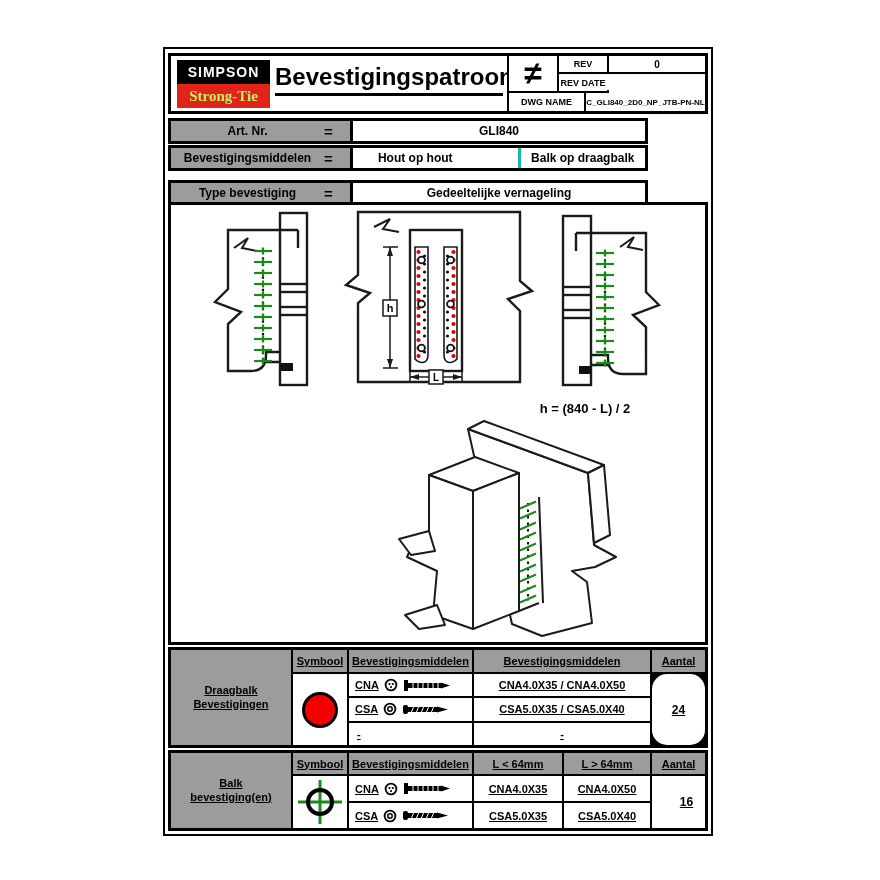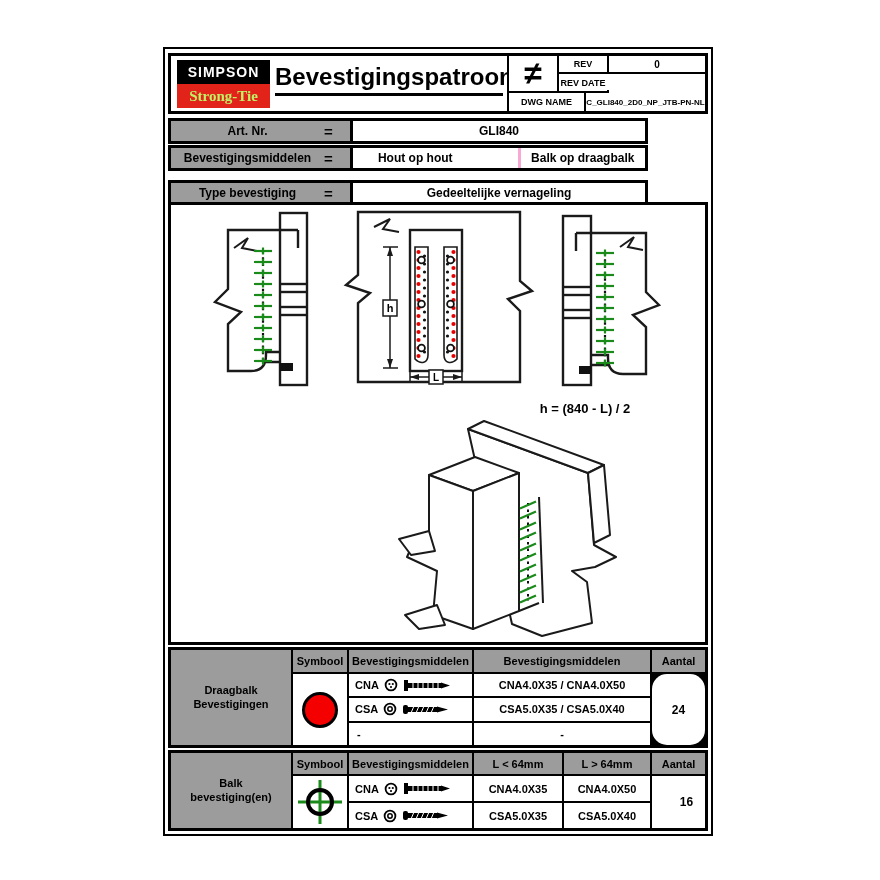--- a/index.html
+++ b/index.html
@@ -25,28 +25,28 @@
   .c-dl   { left:336px; top:37px; width:77px; height:18px; border-left:2px solid #000; font-size:9px; }
   .c-dv   { left:413px; top:37px; width:121px; height:18px; border-left:2px solid #000; font-size:8px; white-space:nowrap; }
   
   .info-row { left:168px; width:480px; height:26px; border:3px solid #000; background:#fff; display:flex; }
   .ir1 { top:118px; } .ir2 { top:145px; } .ir3 { top:180px; }
   .info-label { width:182px; background:#9c9c9c; border-right:3px solid #000; display:flex; align-items:center; font-weight:bold; font-size:12px; }
   .info-label .lbl { flex:1; text-align:center; }
   .info-label .eq  { width:26px; text-align:left; font-size:15px; }
   .info-vals { flex:1; display:flex; }
   .info-val { flex:1; display:flex; align-items:center; justify-content:center; font-weight:bold; font-size:12px; }
-  .info-val + .info-val { border-left:3px solid #f9a8d4;margin-left:40px; }
+  .info-val + .info-val { border-left:3px solid #14b8a6;margin-left:40px; }
   
   .draw-box { left:168px; top:202px; width:540px; height:443px; border:3px solid #000; background:#fff; }
   
   .ftable { left:168px; width:540px; display:grid; gap:2px; background:#000; border:3px solid #000; }
   .t1 { top:647px; height:101px; grid-template-columns:120px 54px 123px 176px 1fr; grid-template-rows:22px 1fr 1fr 1fr; }
   .t2 { top:750px; height:81px;  grid-template-columns:120px 54px 123px 88px 86px 1fr; grid-template-rows:21px 1fr 1fr; }
-  .cell { background:#fff; display:flex; align-items:center; justify-content:center; font-weight:bold; font-size:11px; }
+  .cell { background:#fff; display:flex; align-items:center; justify-content:center; font-weight:bold; font-size:11px;text-decoration:underline; }
   .hd   { background:#9c9c9c; }
   .rowlabel { background:#9c9c9c; text-align:center; line-height:1.25; }
   .fast { justify-content:flex-start; padding-left:6px; gap:5px; }
   .dashcell { justify-content:flex-start; padding-left:8px; }
   .aantal { font-size:12px; }
   .red-dot { width:36px; height:36px; border-radius:50%; background:#f40000; border:3px solid #000; }
   svg text { font-family:"Liberation Sans", sans-serif; font-weight:bold; }
 </style>
 </head>
 <body>

